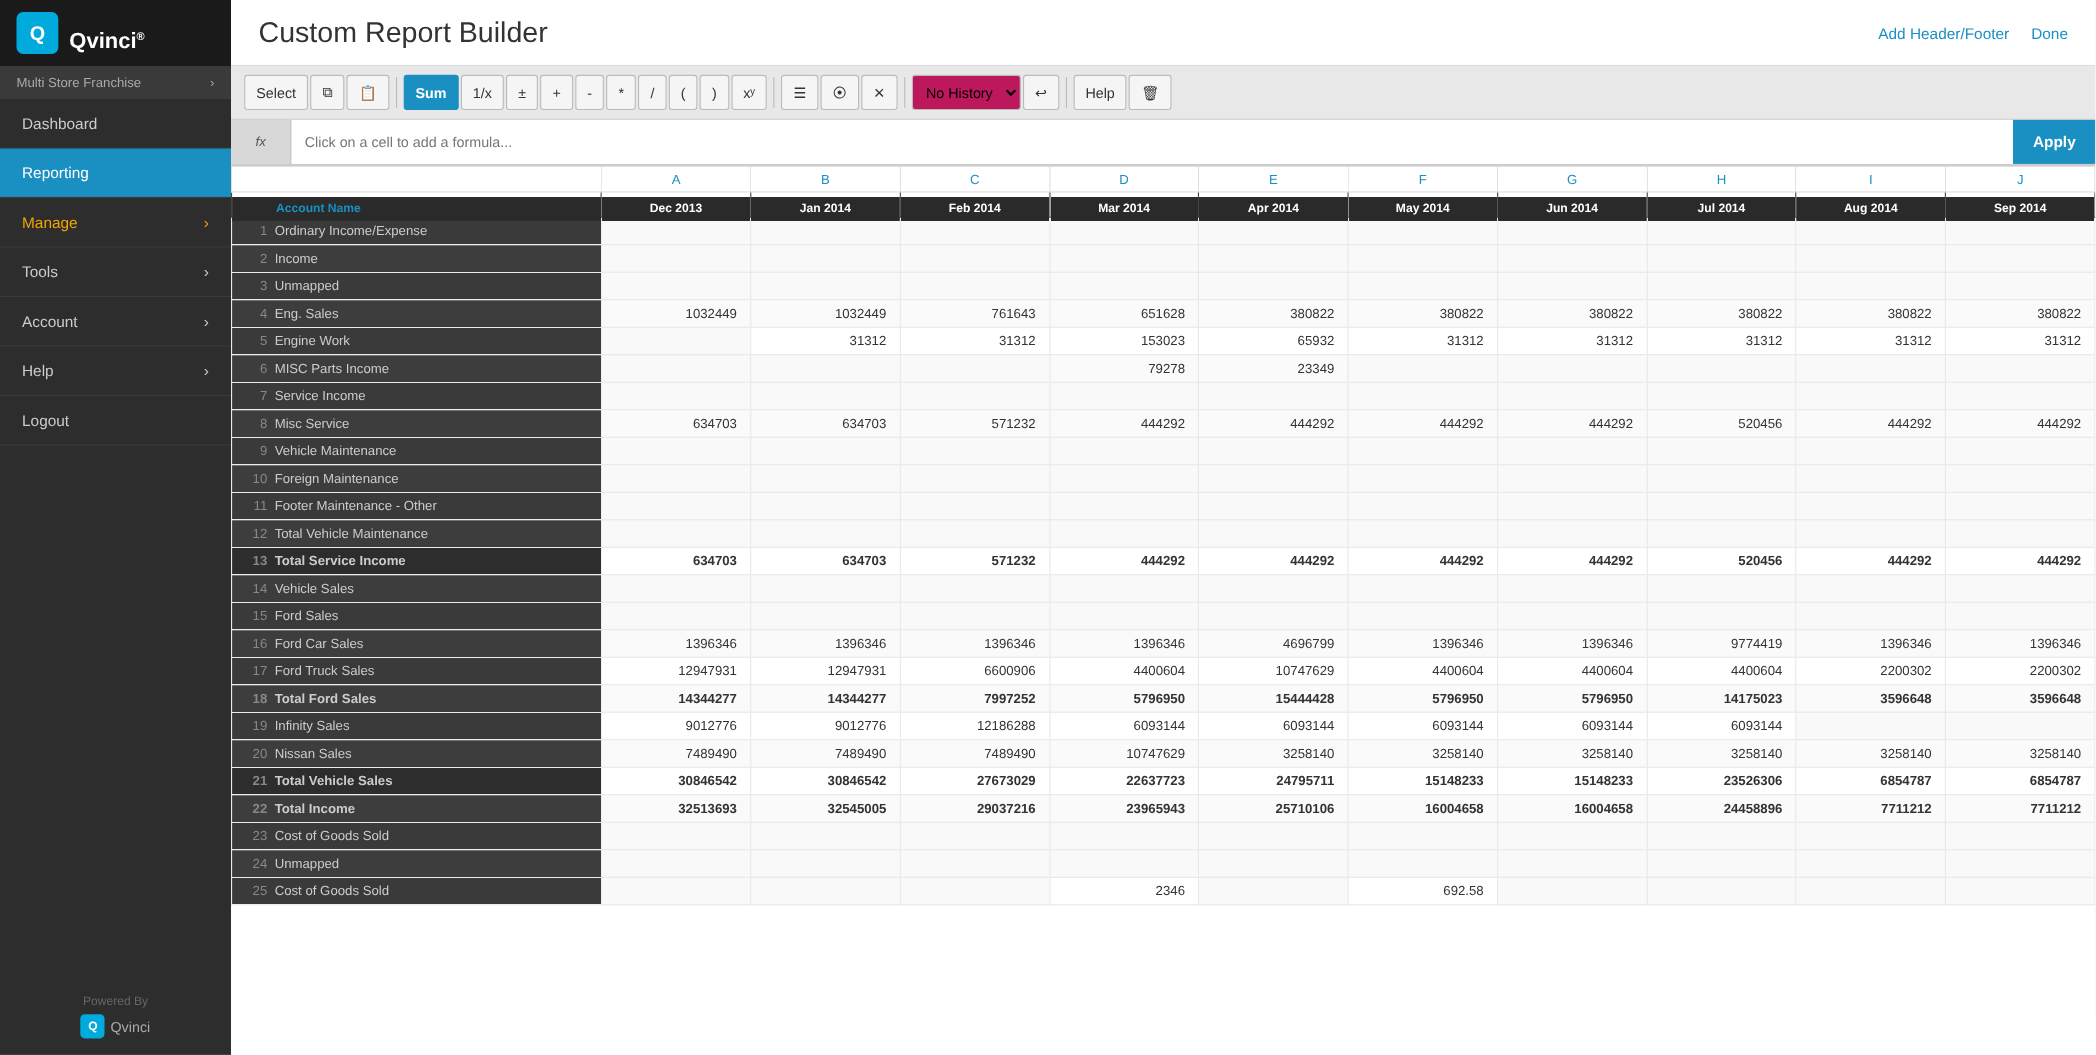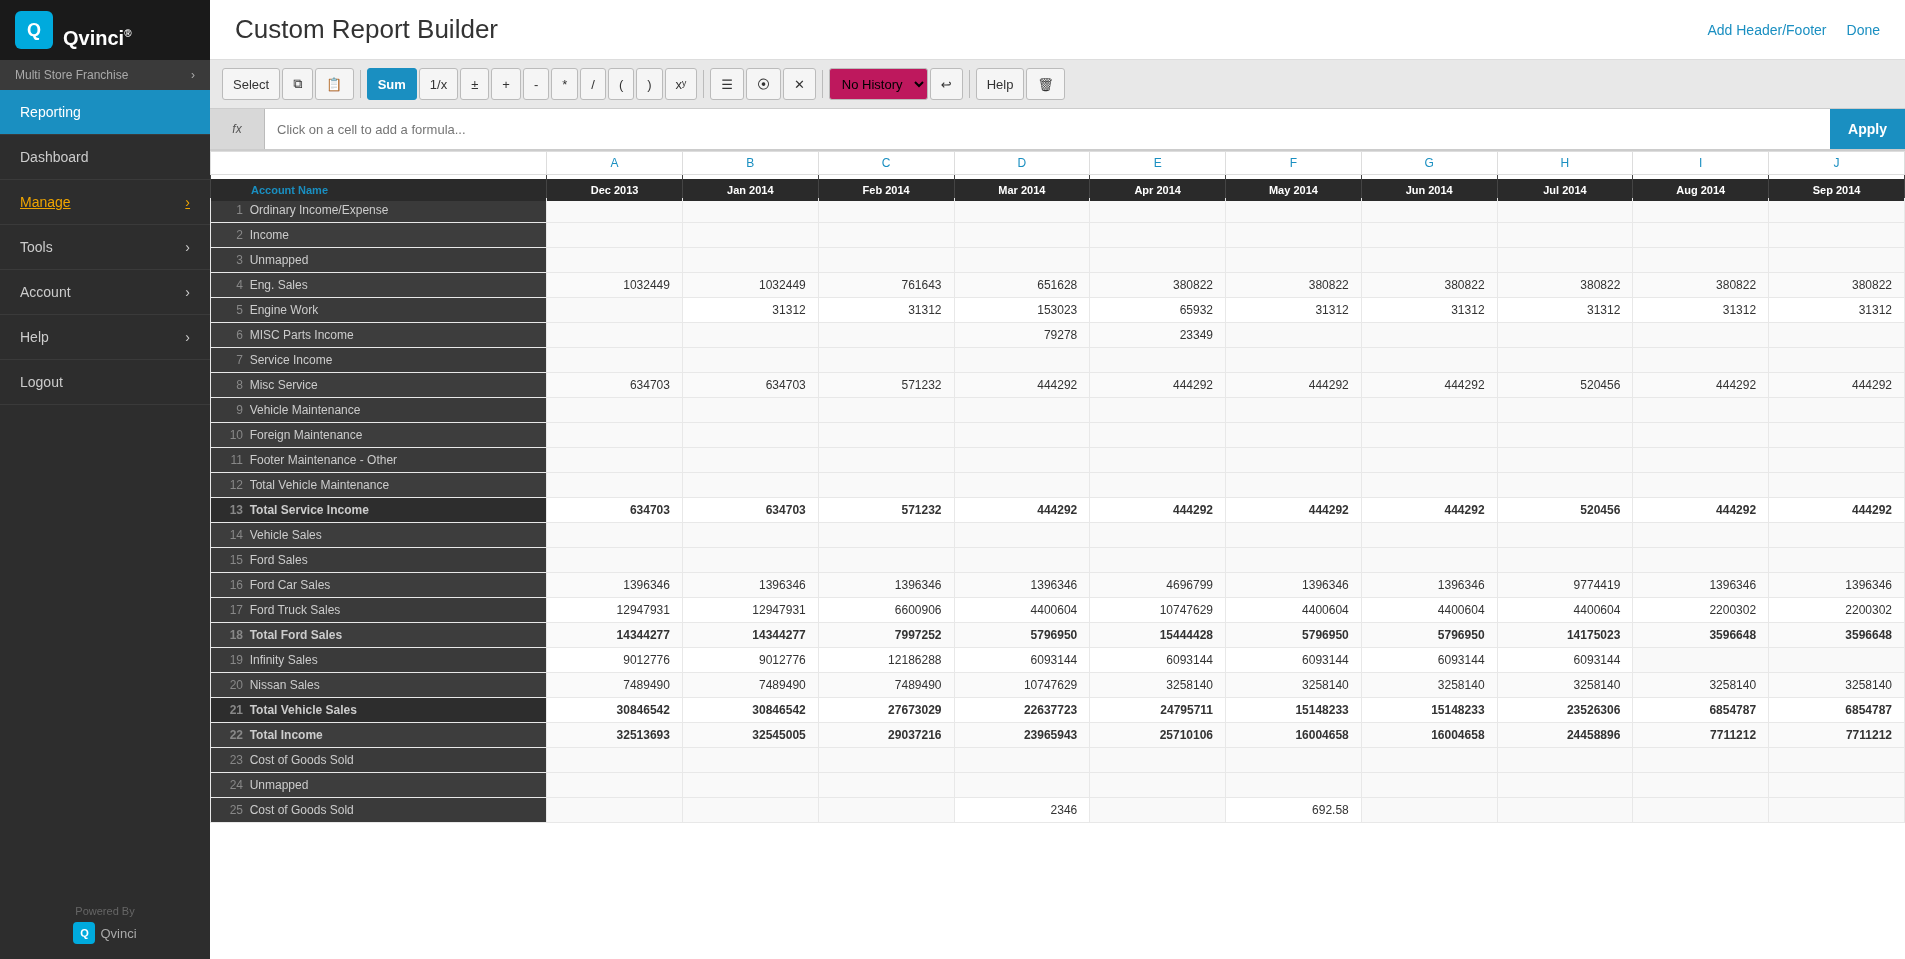--- a/index.html
+++ b/index.html
@@ -46,21 +46,21 @@
       padding: 14px 20px;
       color: #ccc;
       cursor: pointer;
       display: flex;
       align-items: center;
       justify-content: space-between;
       border-bottom: 1px solid #3a3a3a;
       font-size: 14px;
     }
     .nav-item.active { background: #1a8fc1; color: white; }
-    .nav-item.sub-active { color: #f0a500; text-decoration: underline; }
+    .nav-item.sub-active { color: #f0a500; }
 
     #powered-by {
       margin-top: auto;
       padding: 15px;
       text-align: center;
       color: #666;
       font-size: 11px;
     }
     #powered-logo {
       display: flex; align-items: center; justify-content: center; gap: 5px; margin-top: 5px;
@@ -274,25 +274,25 @@
   <div id="logo-area">
     <div id="logo-icon">Q</div>
     <div id="logo-text">
       <span>Qvinci</span><span style="font-size:10px;vertical-align:super;">®</span>
     </div>
   </div>
   <div id="franchise-bar">
     <span>Multi Store Franchise</span>
     <span>›</span>
   </div>
+  <div class="nav-item">
+    <span>Dashboard</span>
+  </div>
   <div class="nav-item active">
     <span>Reporting</span>
-  </div>
-  <div class="nav-item">
-    <span>Dashboard</span>
   </div>
   <div class="nav-item sub-active">
     <span>Manage</span>
     <span>›</span>
   </div>
   <div class="nav-item">
     <span>Tools</span>
     <span>›</span>
   </div>
   <div class="nav-item">

